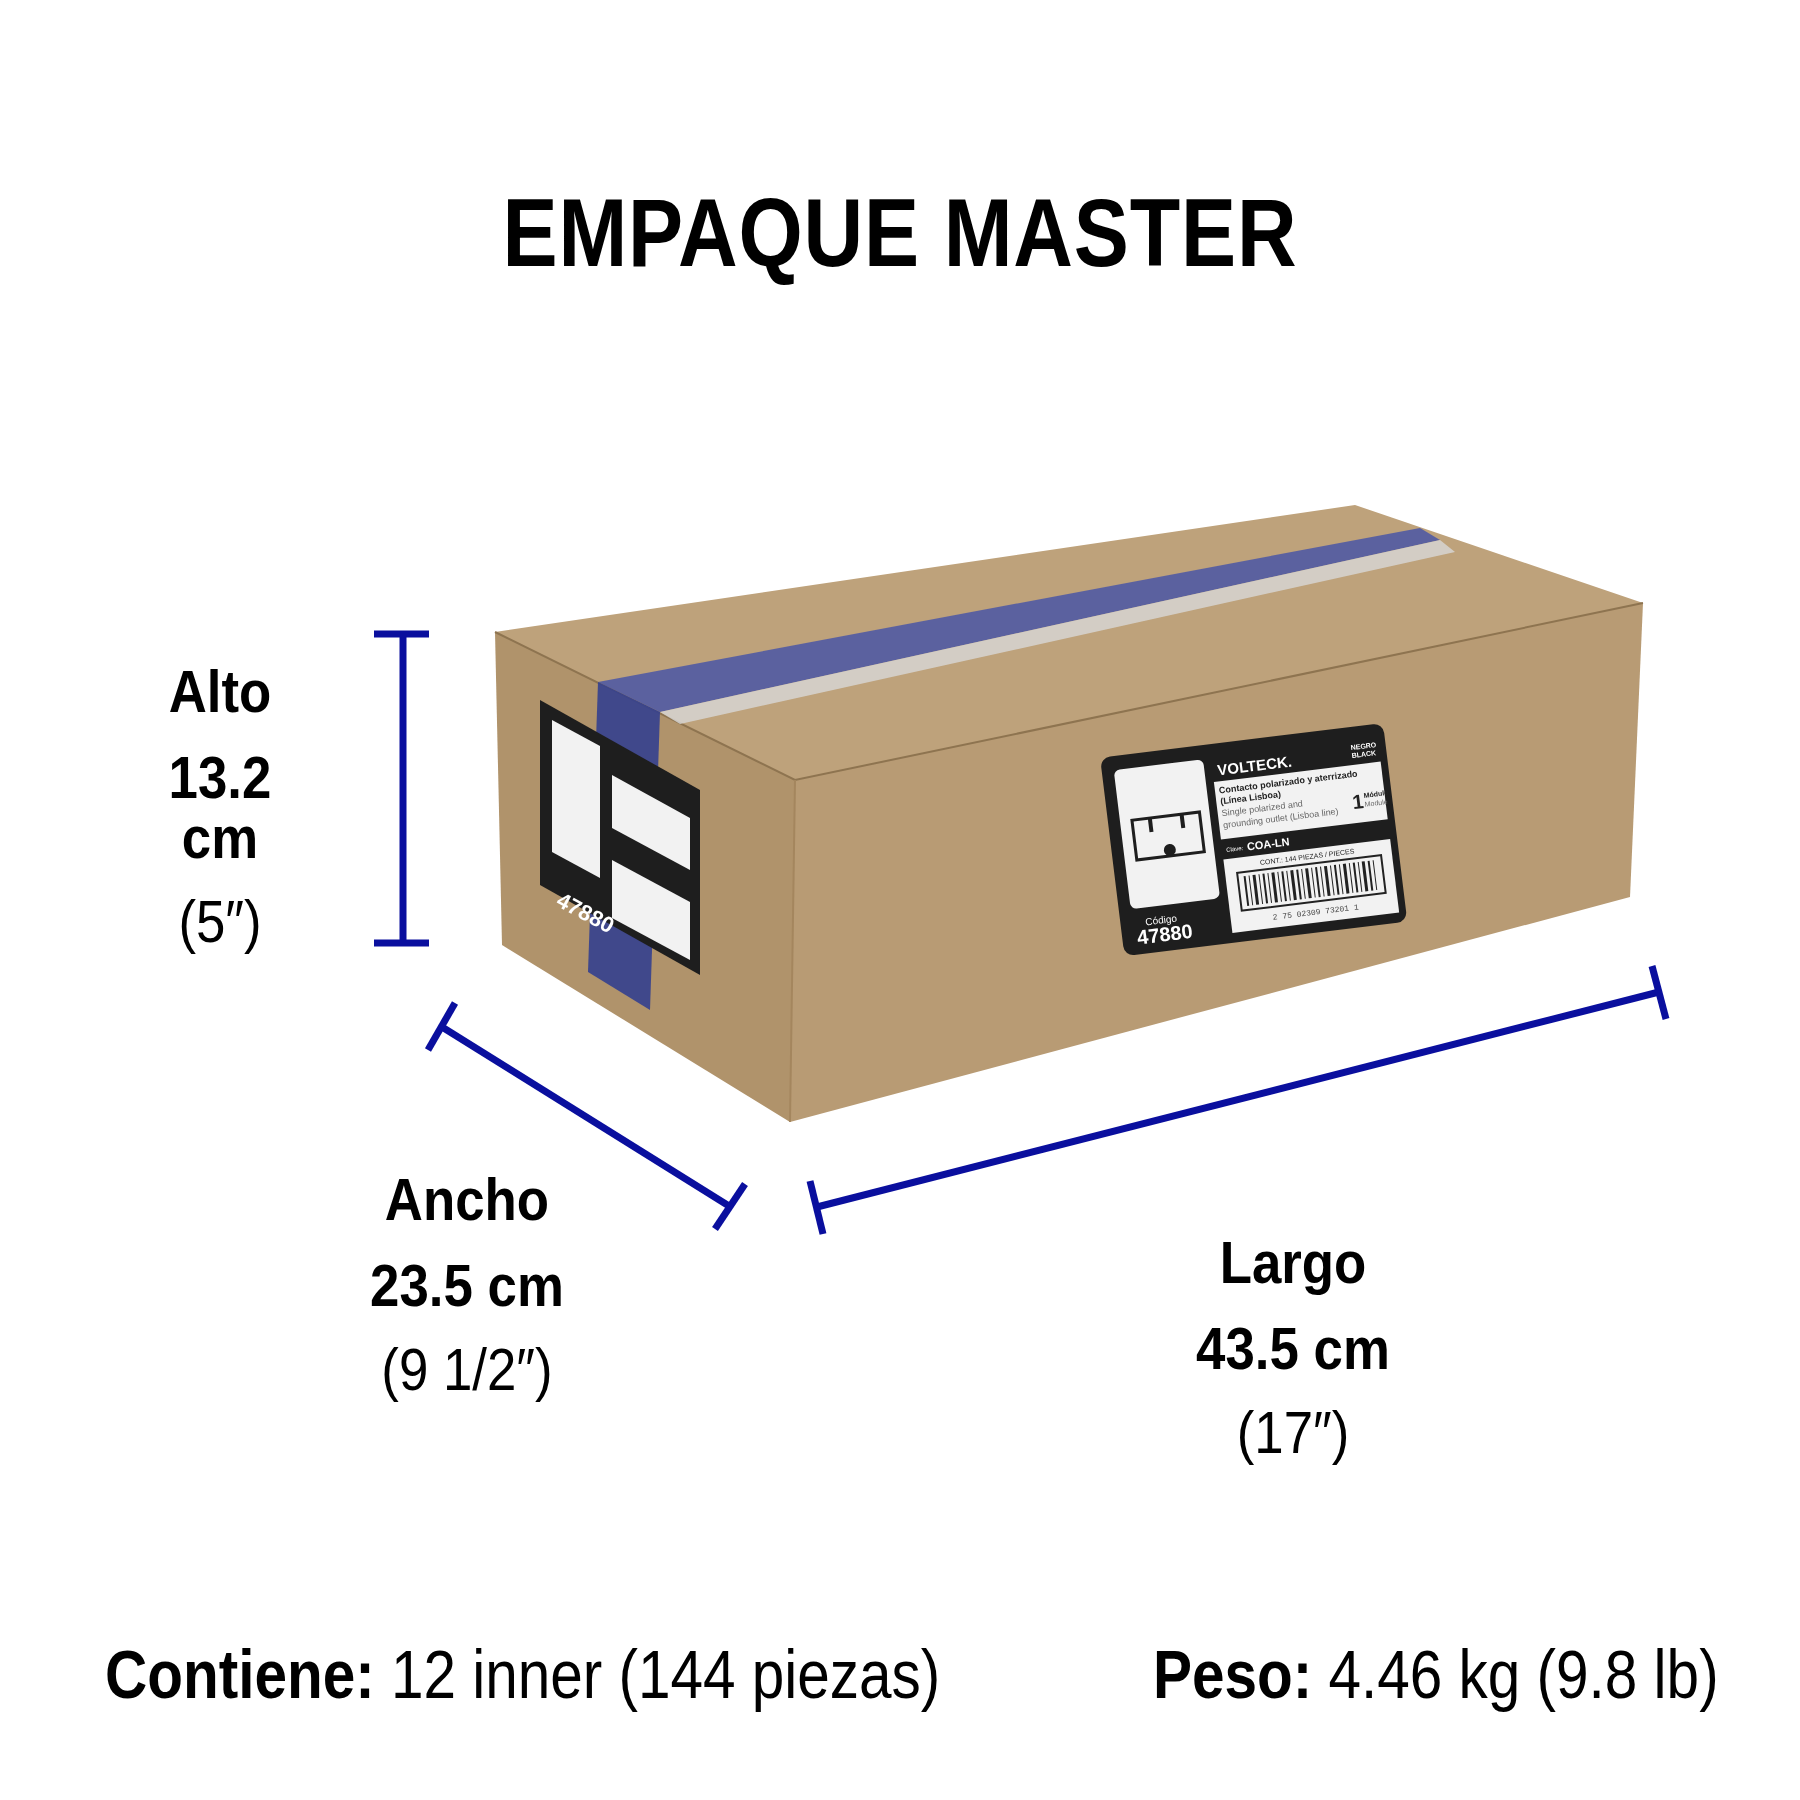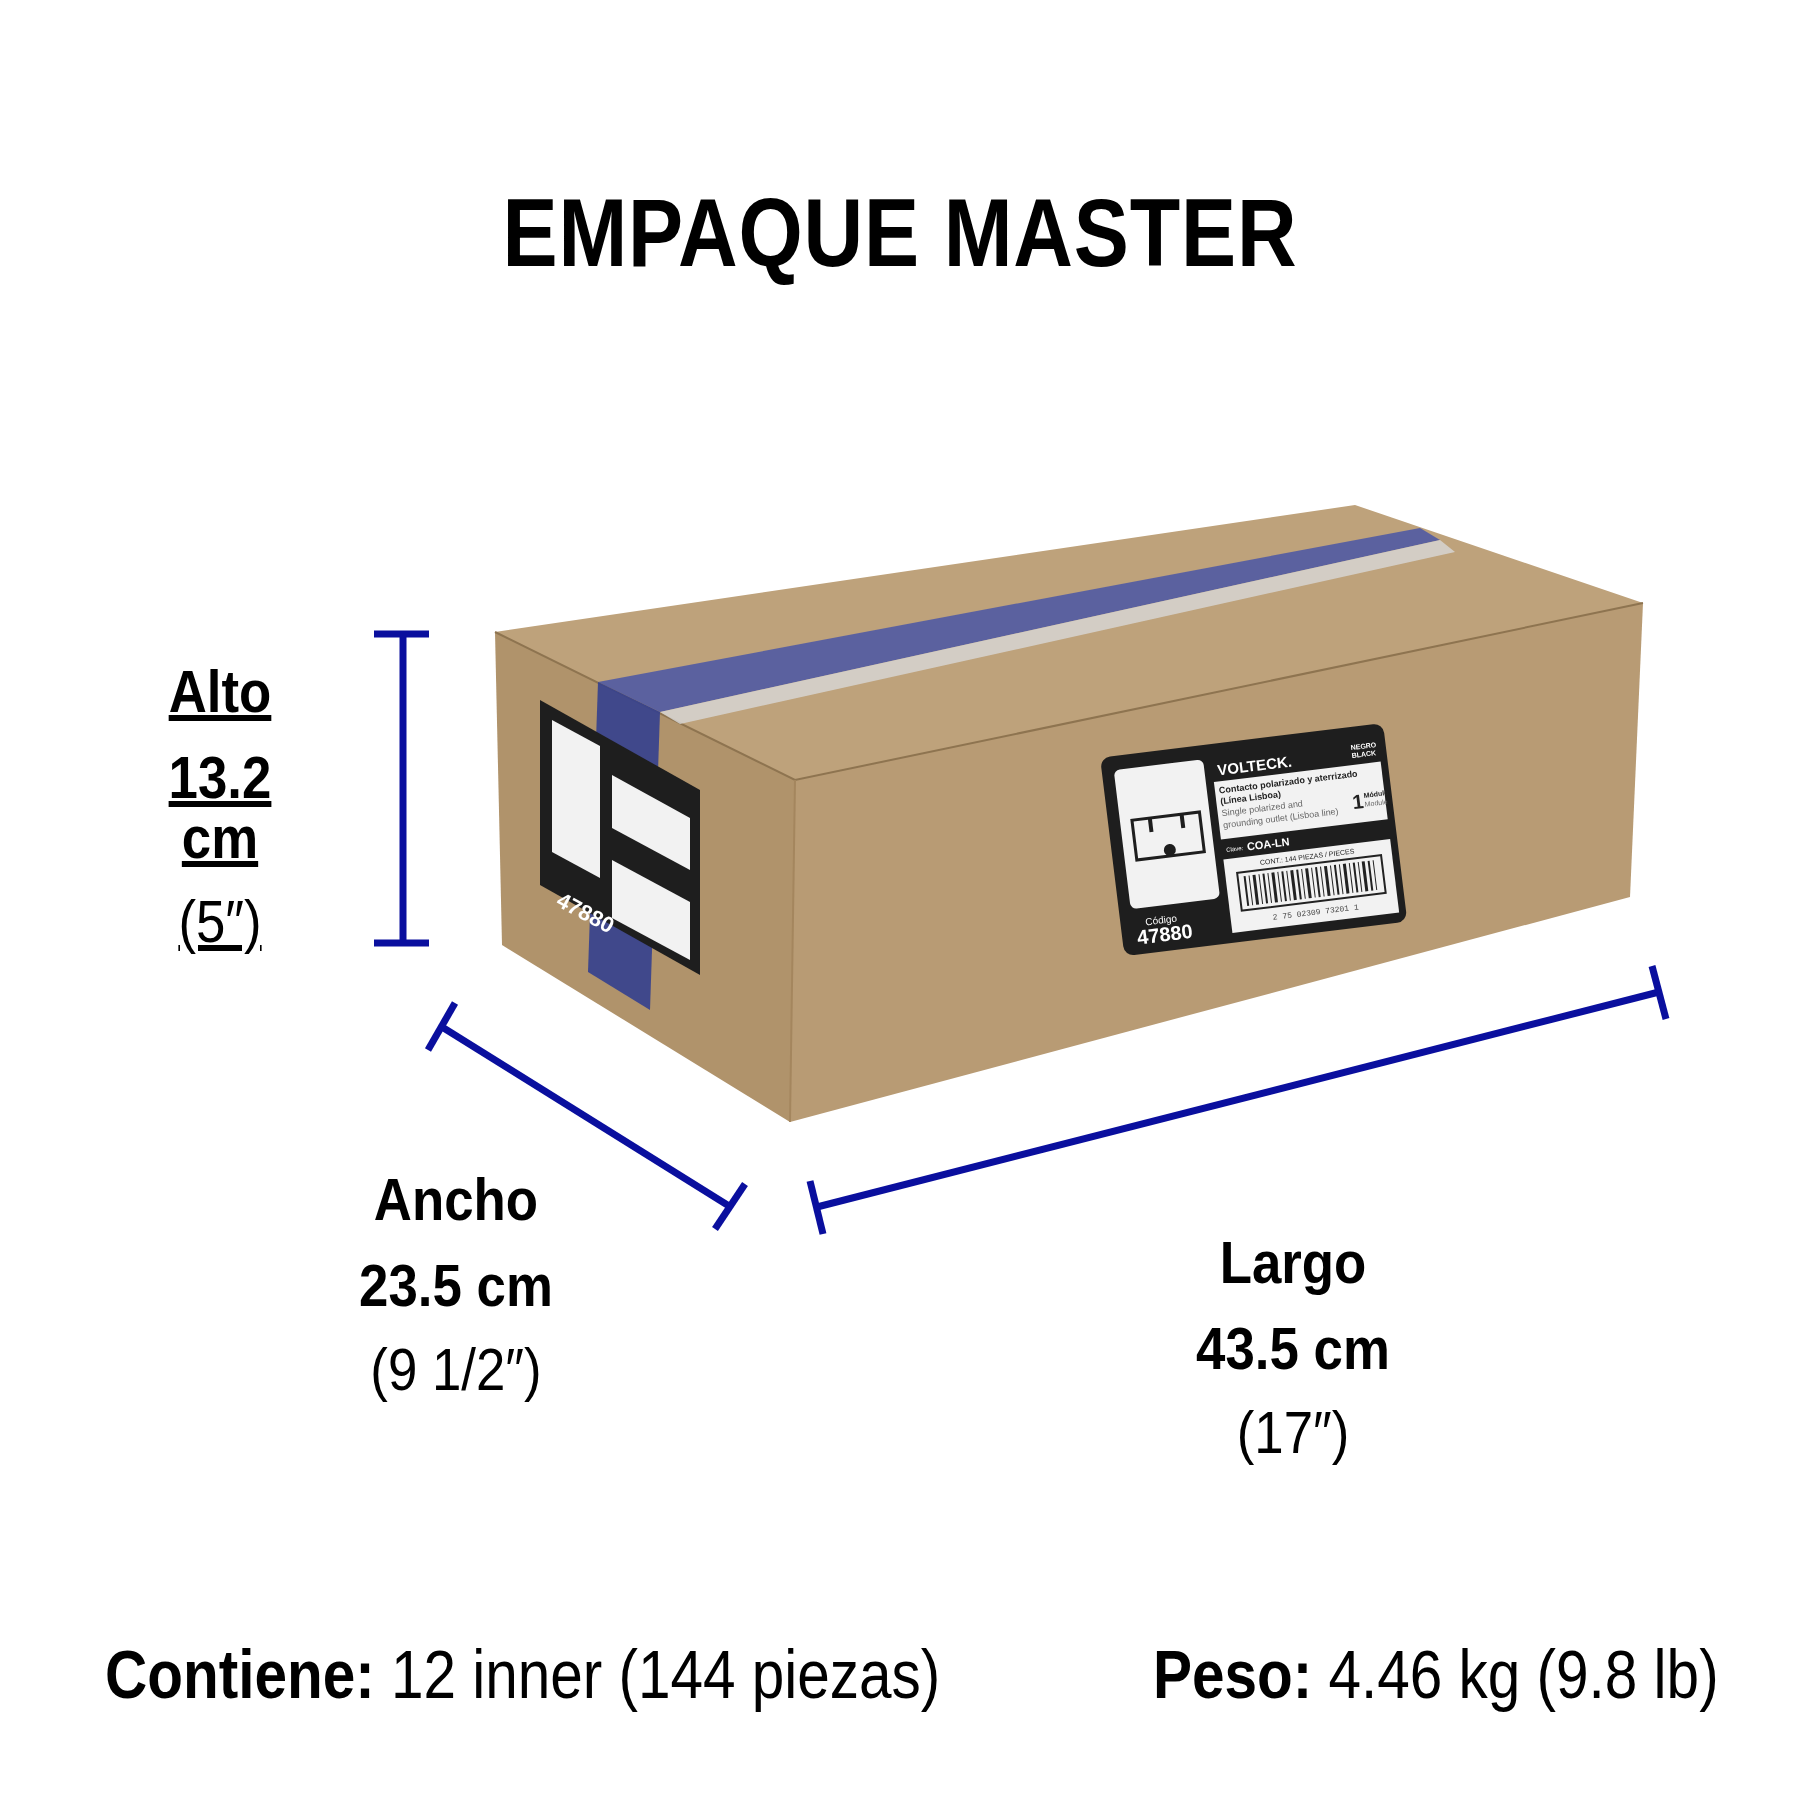--- a/index.html
+++ b/index.html
@@ -117,27 +117,27 @@
     <line x1="715" y1="1229" x2="745" y2="1184"></line>
   </g>
 
   <g stroke="#0a0f9e" stroke-width="7" fill="none">
     <line x1="817" y1="1207" x2="1659" y2="992"></line>
     <line x1="810" y1="1181" x2="823" y2="1234"></line>
     <line x1="1652" y1="966" x2="1666" y2="1019"></line>
   </g>
 </svg>
 
-<div class="dim-block" style="left:120px; top:662px; width:200px;text-decoration:underline;">
+<div class="dim-block" style="left:120px; top:662px; width:200px;">
   <span class="label">Alto</span>
   <span class="metric">13.2 cm</span>
   <span class="imperial">(5″)</span>
 </div>
 
-<div class="dim-block" style="left:336px; top:1170px; width:240px;">
+<div class="dim-block" style="left:347px; top:1170px; width:240px;">
   <span class="label">Ancho</span>
   <span class="metric">23.5 cm</span>
   <span class="imperial">(9 1/2″)</span>
 </div>
 
 <div class="dim-block" style="left:1173px; top:1233px; width:240px;">
   <span class="label">Largo</span>
   <span class="metric">43.5 cm</span>
   <span class="imperial">(17″)</span>
 </div>

